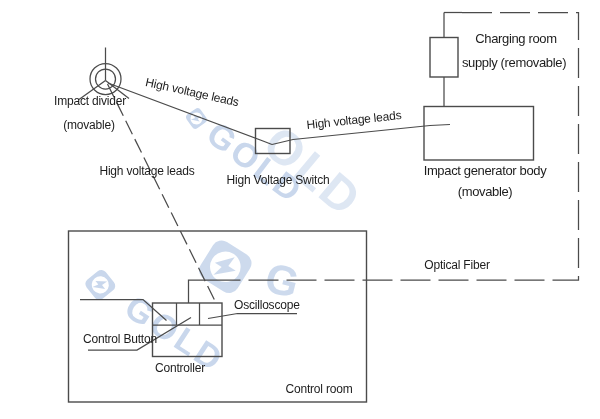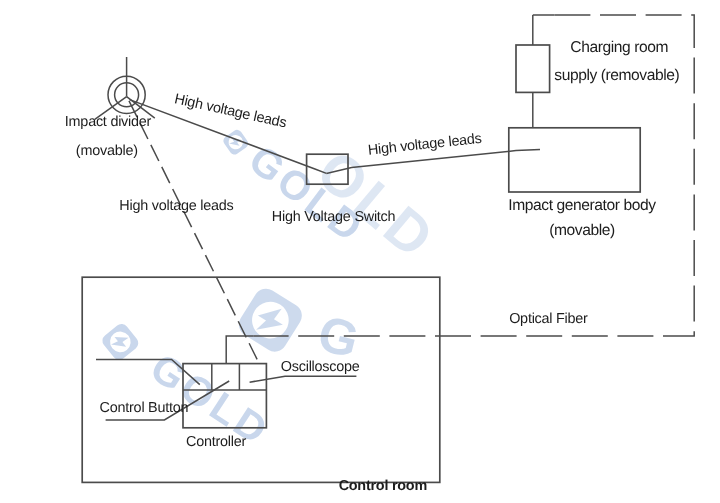--- a/index.html
+++ b/index.html
@@ -156,15 +156,15 @@
 
   <div class="lbl ctr" style="left:457px;top:259px;text-align:right;">Optical Fiber</div>
 
 
   <div class="lbl" style="left:234px;top:299px;text-align:center;">Oscilloscope</div>
 
   <div class="lbl" style="left:83px;top:333px;">Control Button</div>
 
   <div class="lbl ctr" style="left:180px;top:362px;">Controller</div>
 
-  <div class="lbl ctr" style="left:319px;top:398px;font-weight:bold;">Control room</div>
+  <div class="lbl ctr" style="left:319px;top:383px;">Control room</div>
 
 </div>
 
 </body></html>

